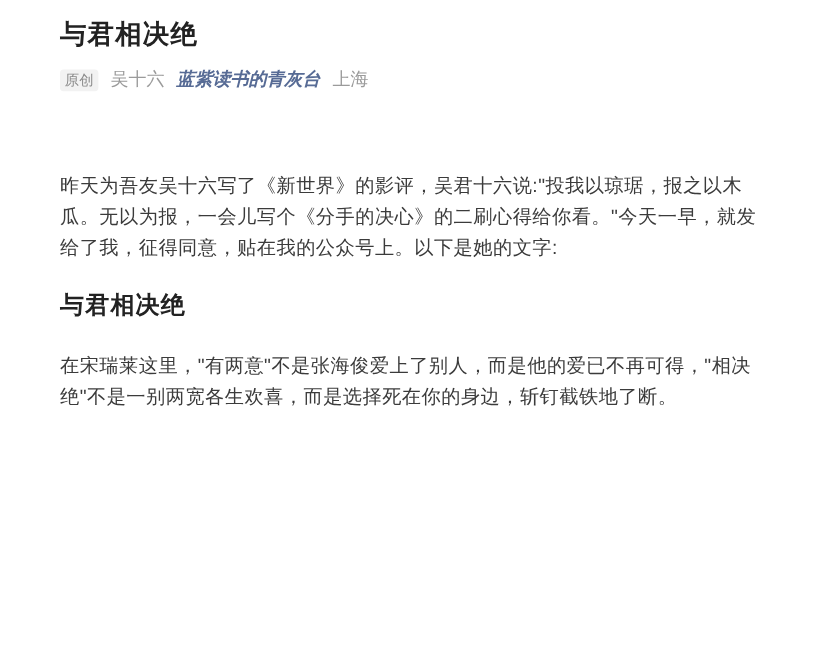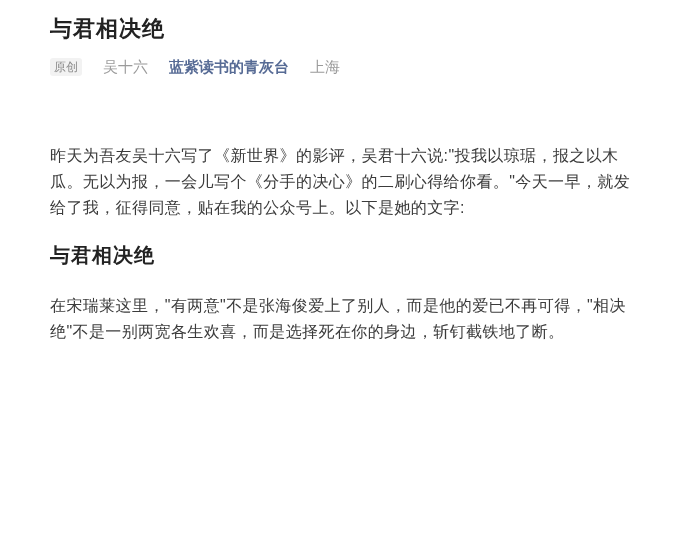--- a/index.html
+++ b/index.html
@@ -22,39 +22,40 @@
     margin: 0 0 12px 0;
     font-size: 22px;
     line-height: 30px;
     font-weight: 600;
     letter-spacing: 1px;
     color: var(--title-color, #222222);
   }
   .meta {
     display: flex;
     align-items: center;
-    gap: 21px;
+    gap: 10px;
     font-size: 15px;
     line-height: 21px;
     color: var(--meta-color, #9b9b9b);
     white-space: nowrap;
   }
   .badge {
     font-size: 12px;
     line-height: 1;
     padding: 3px 4px;
     border-radius: 3px;
     background: var(--badge-bg, #f2f2f2);
     color: var(--badge-color, #8a8a8a);
   }
   .account-link {
     color: var(--link-color, #576b95);
     text-decoration: none;
     font-weight: 600;
     cursor: pointer;
+    font-style: italic;
   }
   .content {
     margin-top: 66px;
   }
   .para {
     margin: 0 0 20px 0;
     font-size: 16px;
     line-height: 26px;
     letter-spacing: 0.4px;
     color: var(--body-color, #3b3b3b);

